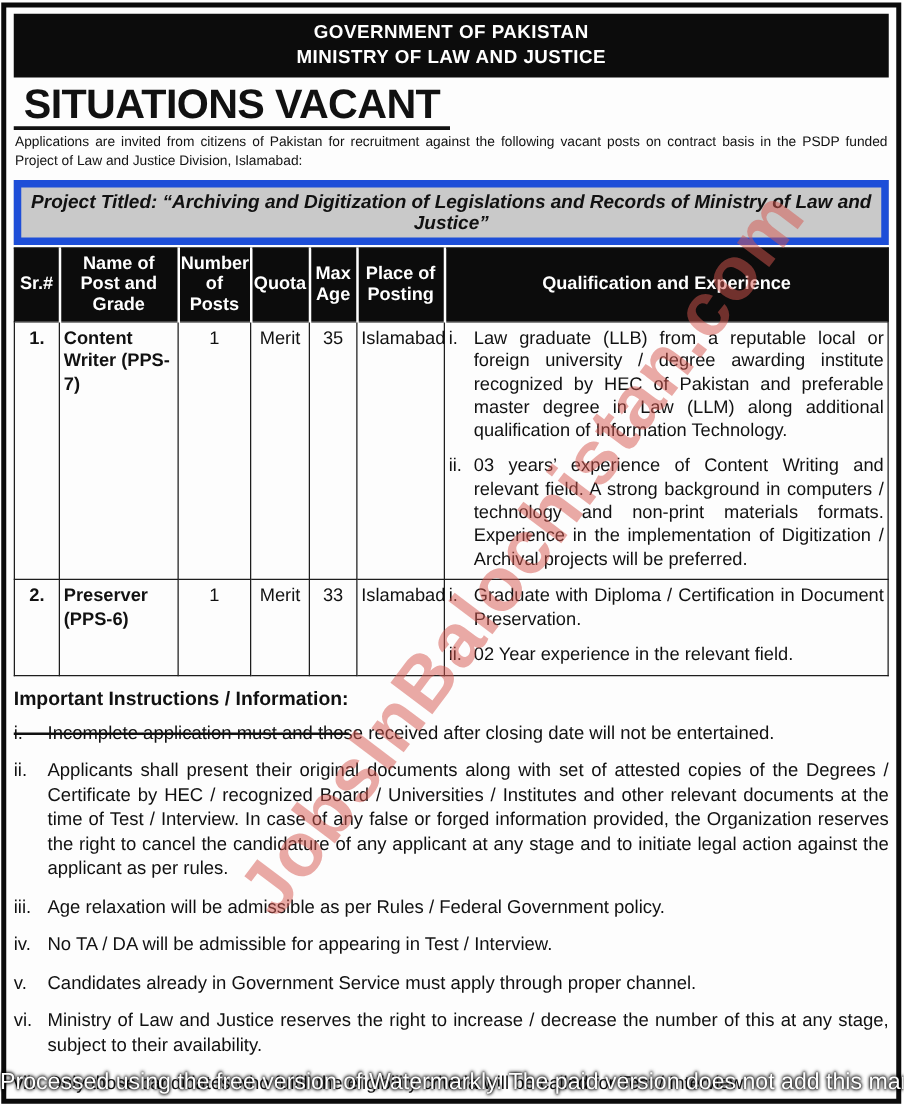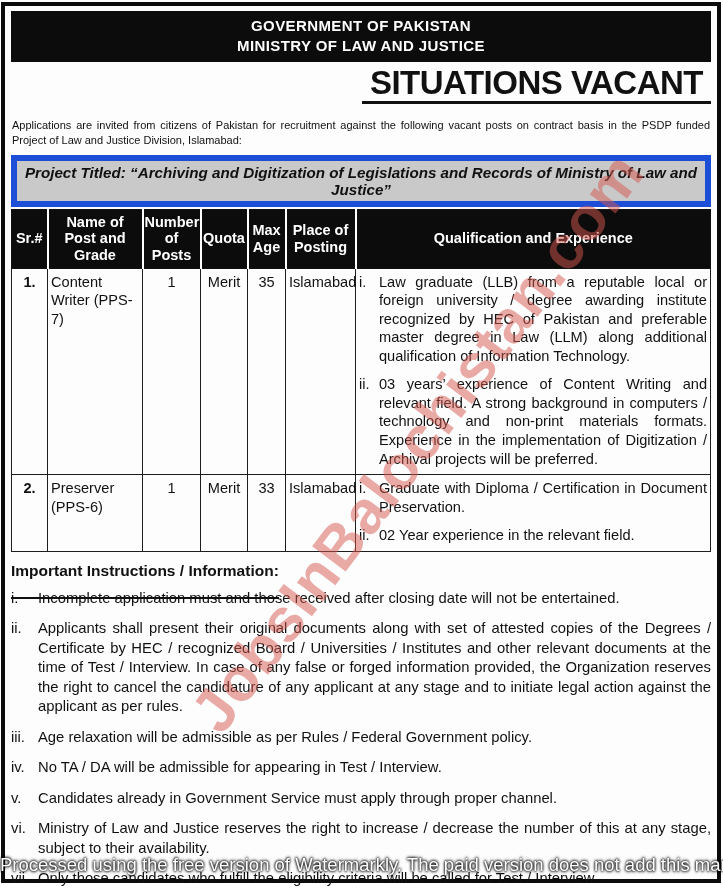--- a/index.html
+++ b/index.html
@@ -7,21 +7,21 @@
     position:relative; width:723px; height:886px; overflow:hidden;
     background:#ffffff; font-family:"Liberation Sans", sans-serif; color:#111;
   }
   .frame {
     position:absolute; left:1px; top:2px; right:2px; bottom:3px;
     border:4px solid #0b0b0b; background:#fdfdfd; padding:5px 6px 4px 6px;
     box-sizing:border-box;
   }
   .head-bar { background:#0c0c0c; color:#fff; text-align:center; padding:5px 0 6px; }
   .head-line { font-weight:bold; font-size:15px; line-height:1.32; letter-spacing:0.4px; }
-  .title-wrap { text-align:right; margin:4px 0 14px; }
+  .title-wrap { text-align:left; margin:4px 0 3px; }
   .title-text {
     display:inline-block; font-size:33px; font-weight:bold; letter-spacing:-0.5px;
     line-height:1.02; border-bottom:3px solid #111; padding:0 8px 2px;
   }
   .intro { font-size:11px; line-height:1.34; text-align:justify; margin:3px 1px 7px; }
   .project-bar {
     background:#c9c9c9; border:6px solid #1d4ed8; text-align:center;
     font-weight:bold; font-style:italic; font-size:15.2px; padding:3px 2px; margin-bottom:2px;
   }
   table.vac { width:100%; border-collapse:collapse; table-layout:fixed; }
@@ -29,21 +29,21 @@
     background:#0c0c0c; color:#fff; font-weight:bold; font-size:14.5px; line-height:1.15;
     text-align:center; vertical-align:middle; padding:4px 1px;
     border:1.5px solid #111; border-left:2px solid #fff;
   }
   table.vac th:first-child { border-left:1.5px solid #111; }
   table.vac td {
     border:1.5px solid #1e1e1e; vertical-align:top; padding:4px 3px;
     font-size:14.6px; line-height:1.27; background:#fdfdfd;
   }
   .c-center { text-align:center; }
-  .cell-post { padding-left:5px; }
+  .cell-post { padding-left:5px;font-weight:bold; }
   .cell-qual { padding:6px 6px 4px 4px; }
   .qa-item { display:flex; margin-bottom:10px; }
   .qa-item:last-child { margin-bottom:2px; }
   .qa-marker { width:20px; flex:none; }
   .qa-text { flex:1; text-align:justify; }
   .sec-heading { margin:10px 0 9px; font-size:15.5px; font-weight:bold; }
   .sec-heading span { border-bottom:2px solid #111; padding-bottom:18px; }
   .inst-item { display:flex; font-size:14.8px; line-height:1.32; margin-bottom:11px; }
   .inst-marker { width:27px; flex:none; }
   .inst-text { flex:1; text-align:justify; }

